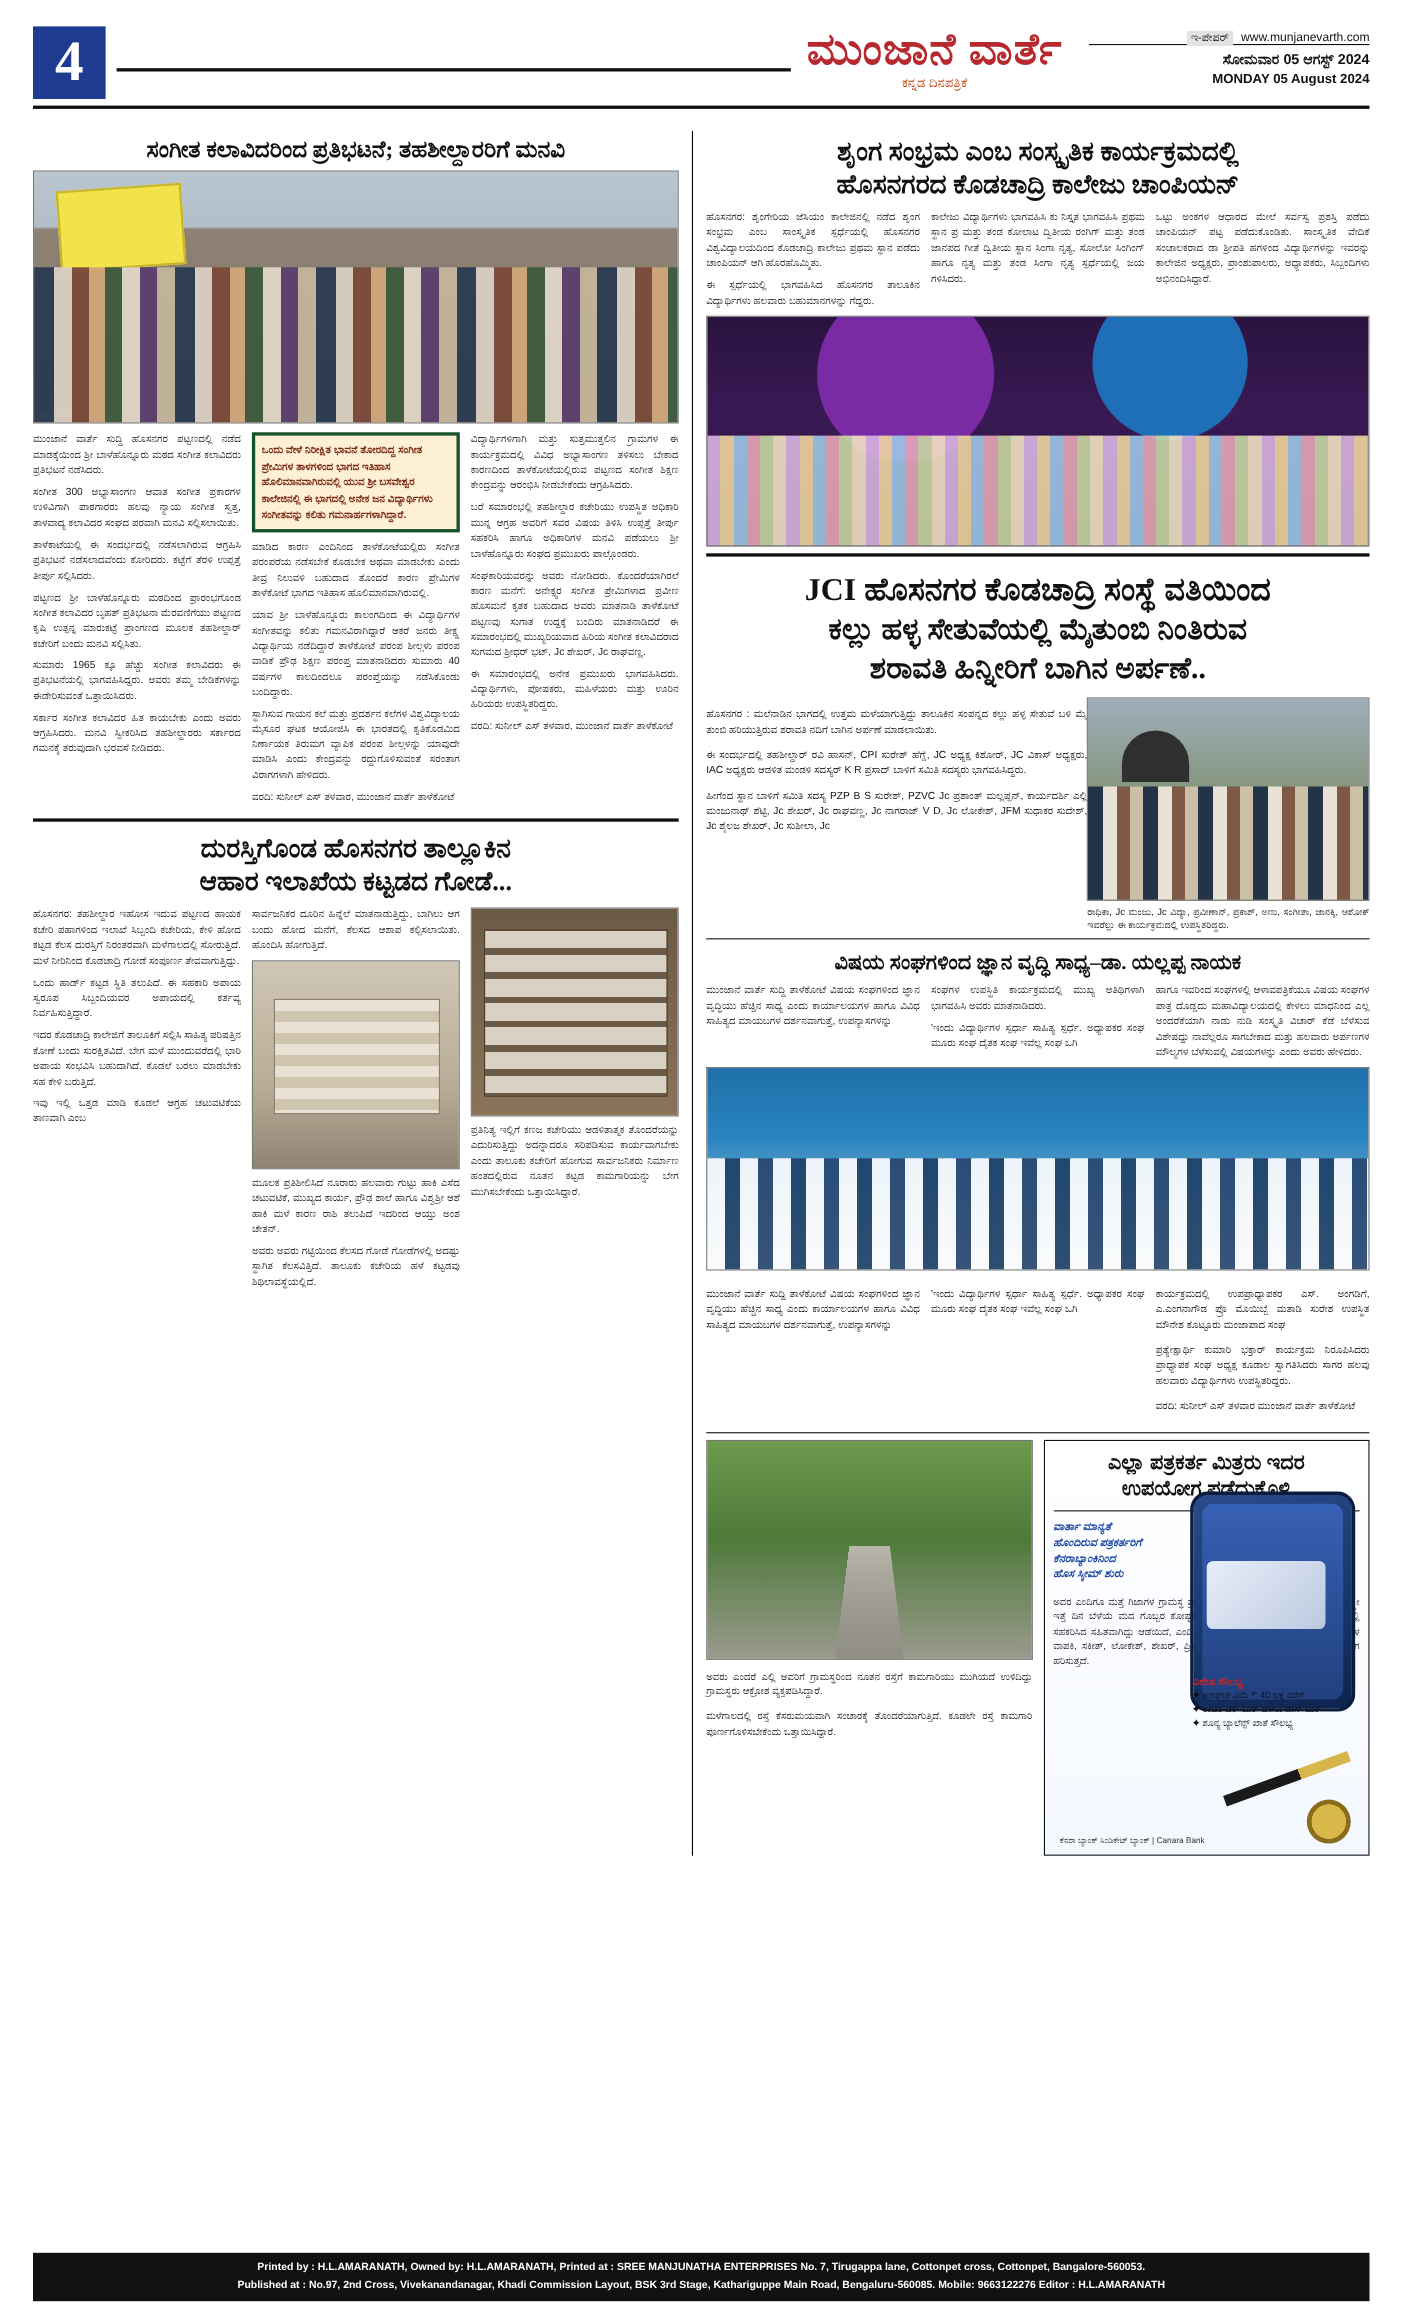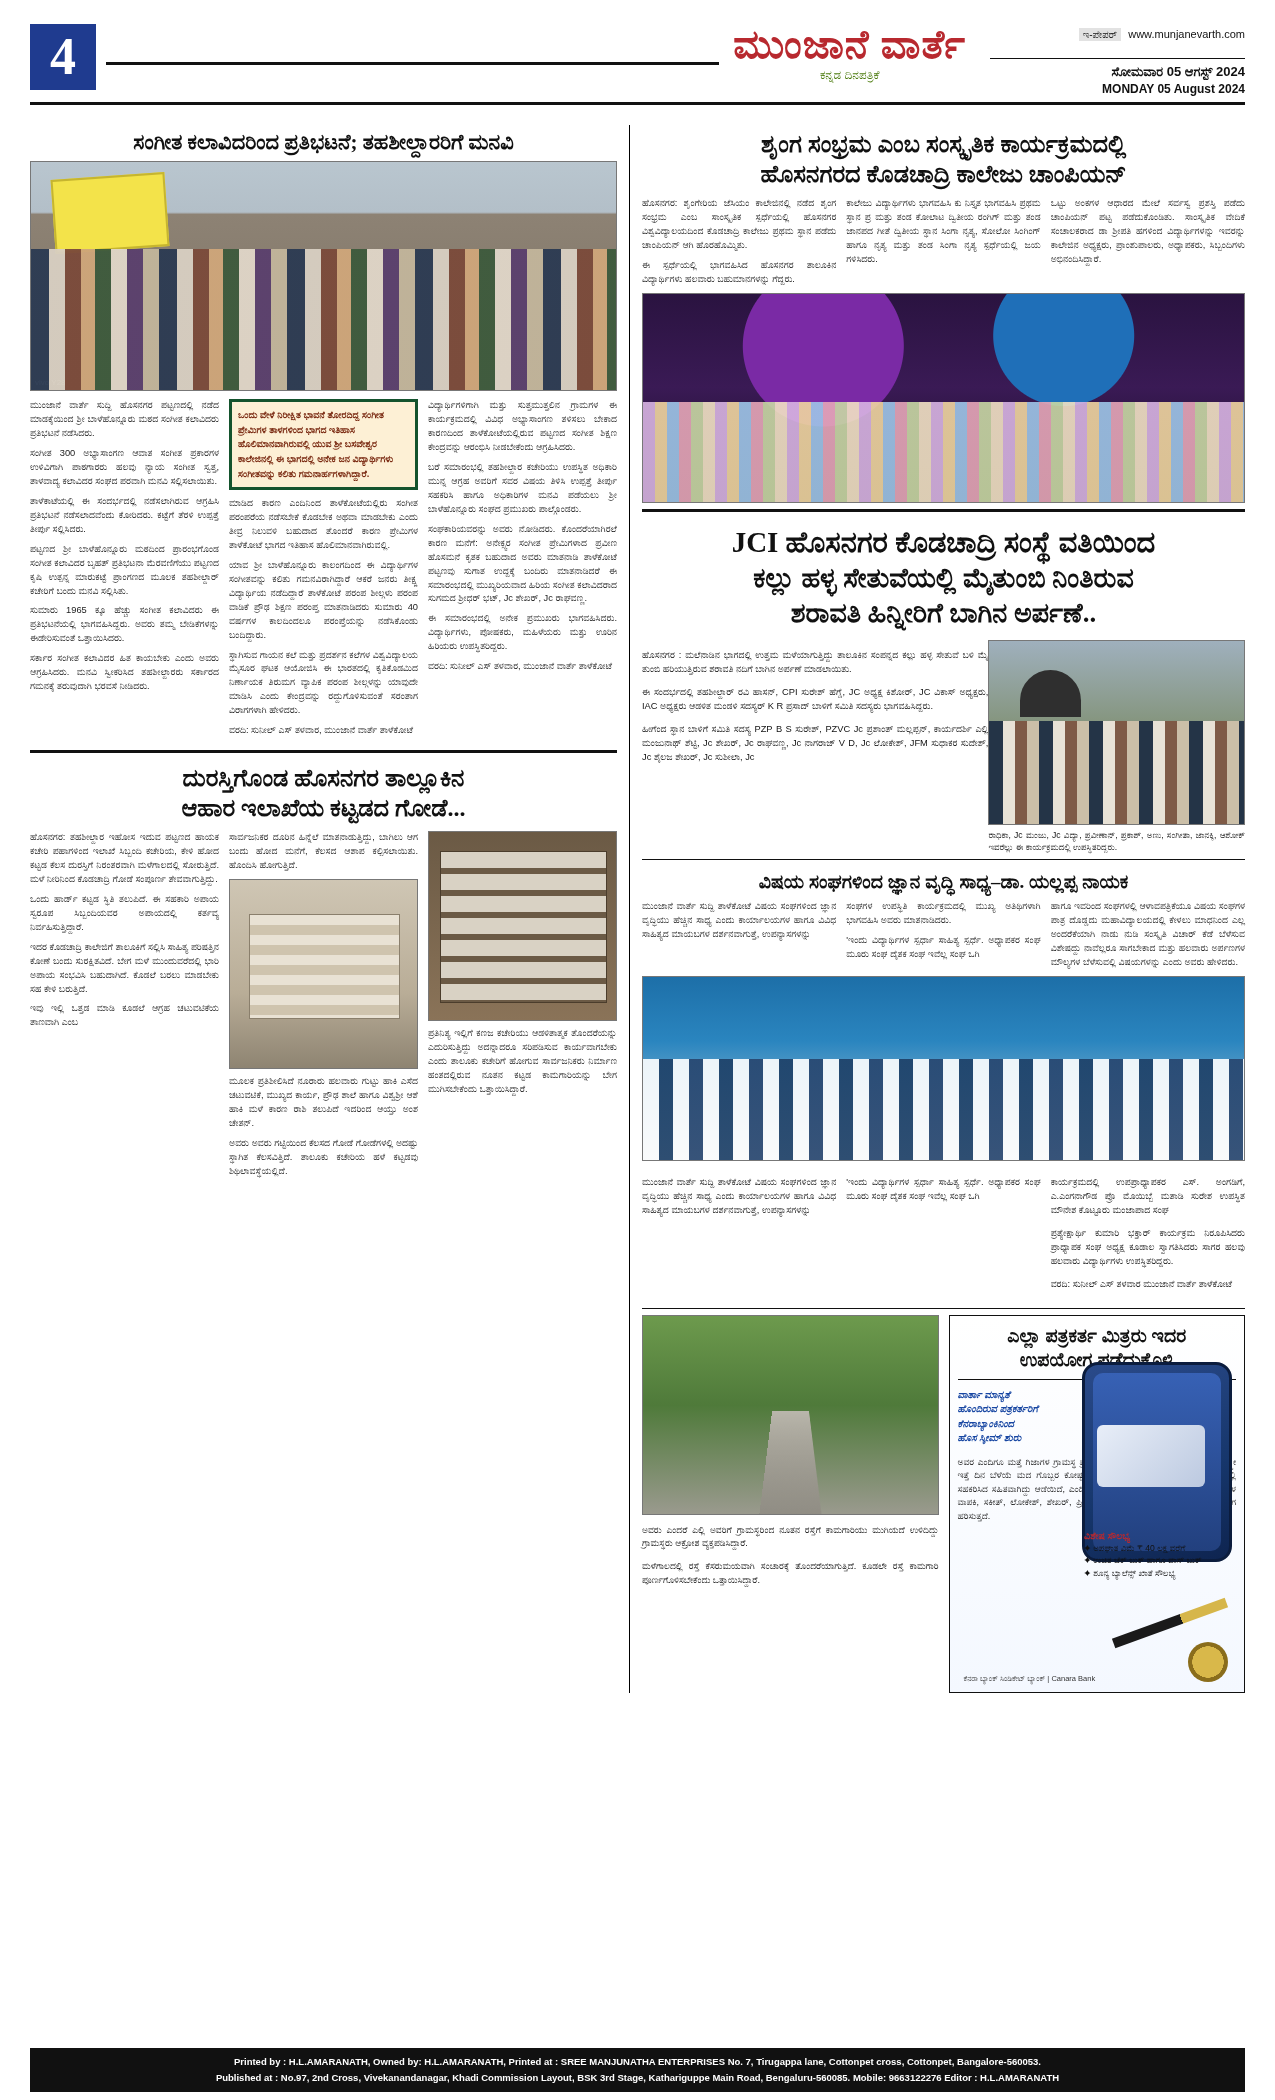--- a/index.html
+++ b/index.html
@@ -52,33 +52,33 @@
   .mast-title {
     font-family: "Liberation Serif", serif;
     font-size: 40px;
     font-weight: bold;
     color: #b8292f;
     letter-spacing: 1px;
     line-height: 1.05;
   }
   .mast-sub {
     font-size: 12px;
-    color: #4d7c0f;
+    color: #c2410c;
     margin-top: 2px;
   }
   .mast-right {
     text-align: right;
     min-width: 255px;
     padding-top: 4px;
   }
   .mast-web {
     font-size: 11px;
     color: #111;
     border-bottom: 1px solid #111;
-    padding-bottom: 17px;
+    padding-bottom: 0;
   }
   .mast-web .epaper {
     background: #e2e2e2;
     padding: 1px 4px;
     margin-right: 4px;
     font-size: 10px;
   }
   .mast-date-kn {
     font-size: 13px;
     font-weight: bold;

